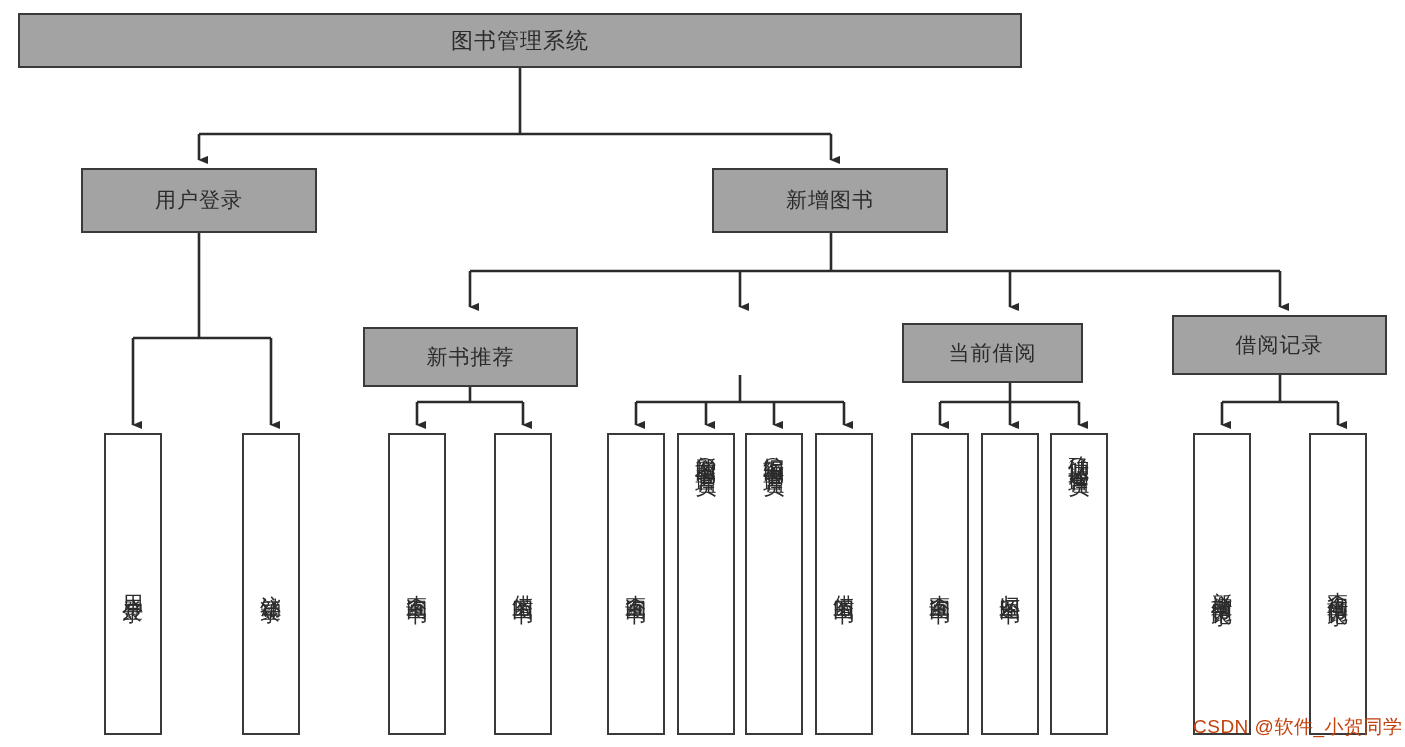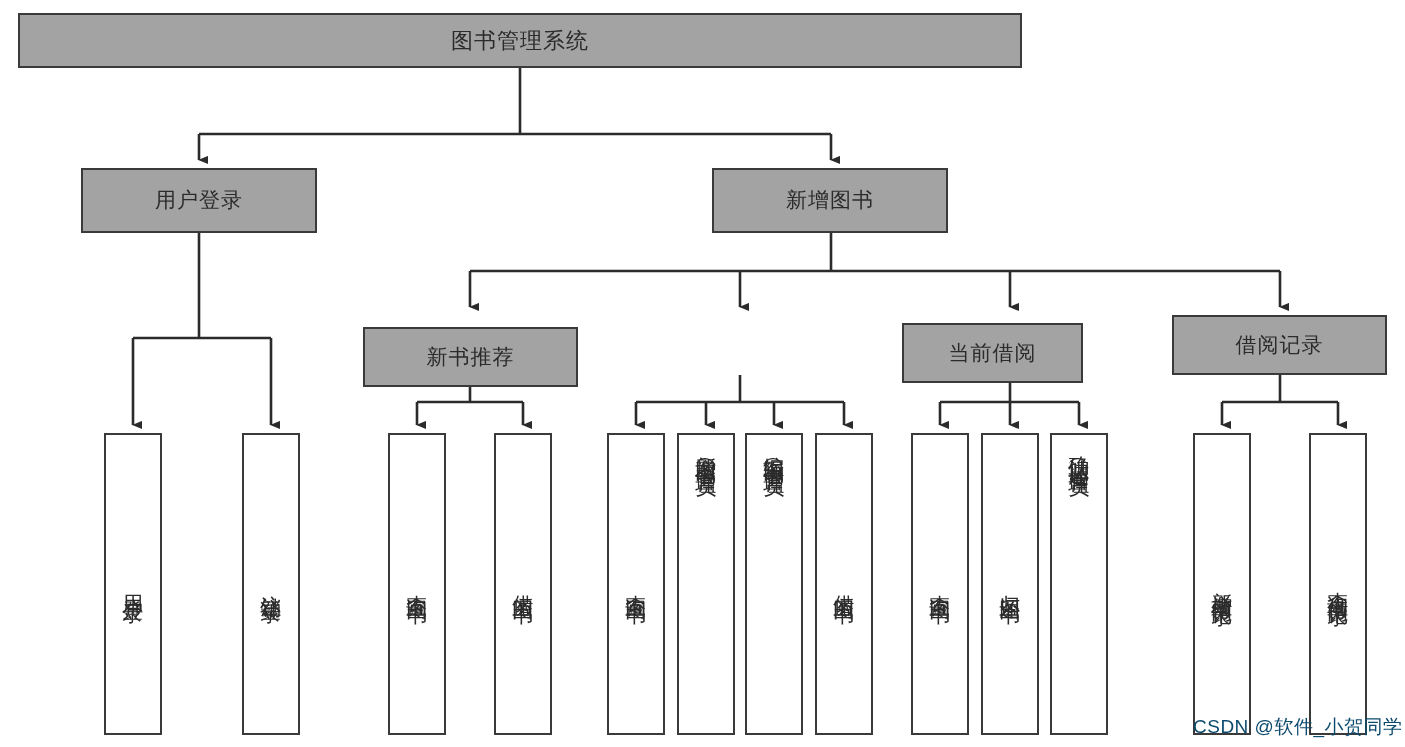--- a/index.html
+++ b/index.html
@@ -59,21 +59,21 @@
     line-height: 1.32;
     letter-spacing: 3px;
     color: #2b2b2b;
     white-space: nowrap;
   }
   .leaf-box.tall-text { align-items: flex-start; }
   .leaf-box.tall-text .leaf-label { margin-top: 4px; }
   .watermark {
     position: absolute;
     font-size: 19px;
-    color: #0c4a6e;
+    color: #c2410c;
     white-space: nowrap;
     letter-spacing: 0.5px;
     pointer-events: none;
   }
 </style>
 </head>
 <body>
 
 <div id="canvas">
 

